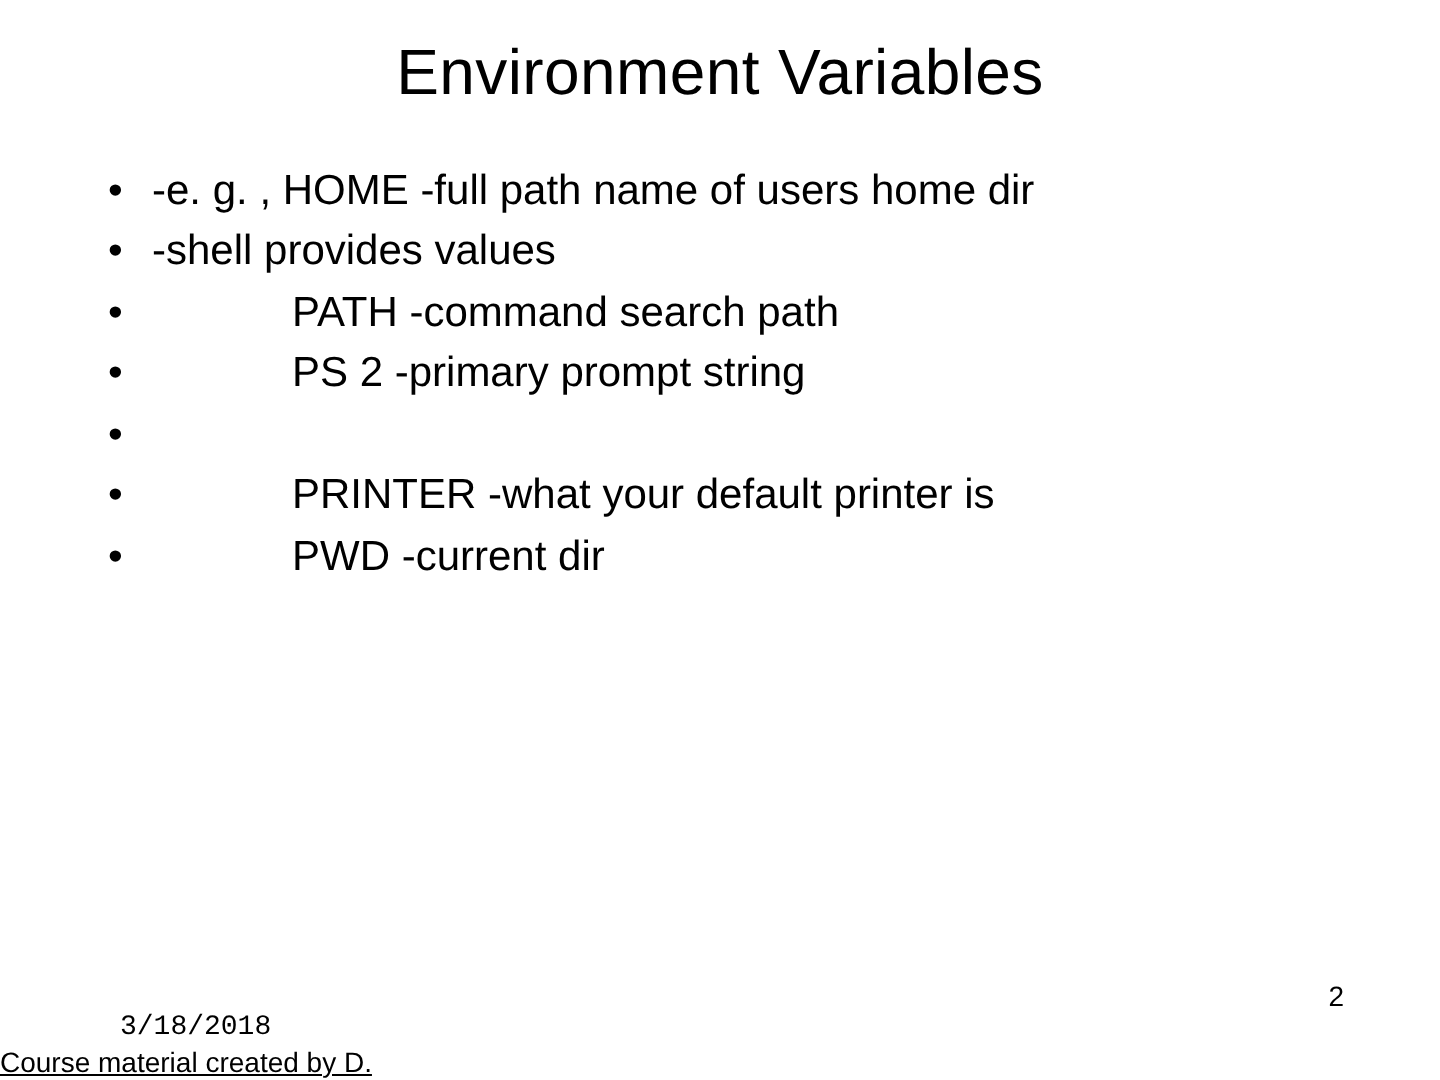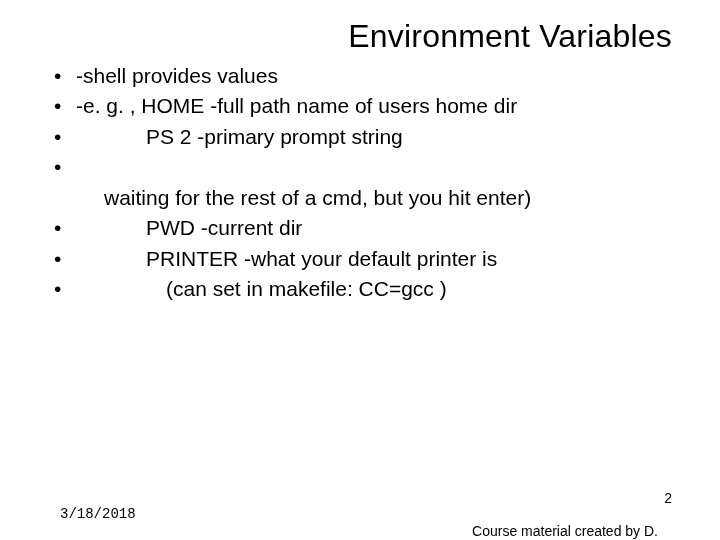--- a/index.html
+++ b/index.html
@@ -1,46 +1,45 @@
 <!DOCTYPE html>
 <html><head>
   <meta charset="utf-8">
   <style>
     * { margin: 0; padding: 0; box-sizing: border-box; }
     html, body { width: 720px; height: 540px; background: #fff; font-family: Arial, Helvetica, sans-serif; color: #000; }
     .slide { width: 720px; height: 540px; position: relative; padding: 18px 48px 0 48px; }
-    .title { font-size: 32px; font-weight: 400; text-align: right; margin-bottom: 6px; letter-spacing: 0.2px; }
+    .title { font-size: 32px; font-weight: 400; text-align: center; margin-bottom: 26px; letter-spacing: 0.2px; }
     .bullets { list-style: none; font-size: 21px; line-height: 1.45; }
     .bullets li { position: relative; padding-left: 28px; }
     .bullets li::before { content: "•"; position: absolute; left: 6px; top: 0; }
     .ind1 { padding-left: 70px; display: inline-block; }
     .ind2 { padding-left: 90px; display: inline-block; }
     .wrap { padding-left: 28px; }
     .footer { position: absolute; bottom: 18px; left: 0; width: 720px; font-size: 14px; }
     .footer-date { position: absolute; left: 60px; bottom: 0; font-family: Liberation Mono, monospace; }
-    .footer-center { position: absolute; left: 0; width: 658px; text-align: right; line-height: 1.35; }
+    .footer-center { position: absolute; left: 0; width: 658px; text-align: left; line-height: 1.35; text-decoration: underline; }
     .footer-page { position: absolute; right: 48px; bottom: 16px; }
   </style>
 </head>
 <body>
 
 <div class="slide">
   <h1 class="title">Environment Variables</h1>
 
   <ul class="bullets">
+    <li><span>-e. g. , HOME  -full path name of users home dir</span></li>
     <li><span>-shell provides values</span></li>
-    <li><span>-e. g. , HOME  -full path name of users home dir</span></li>
+    <li><span class="ind1">PATH  -command search path</span></li>
     <li><span class="ind1">PS 2  -primary prompt string</span></li>
     <li>
       <br>
-      <span class="wrap">waiting for the rest of a cmd, but you hit enter)</span>
     </li>
+    <li><span class="ind1">PRINTER  -what your default printer is</span></li>
     <li><span class="ind1">PWD   -current dir</span></li>
-    <li><span class="ind1">PRINTER  -what your default printer is</span></li>
-    <li><span class="ind2">(can set in makefile: CC=gcc )</span></li>
   </ul>
 
   <div class="footer">
     <div class="footer-date">3/18/2018</div>
     <div class="footer-center">
       <span>Course material created by D.</span><br>
       
     </div>
     <div class="footer-page">2</div>
   </div>

